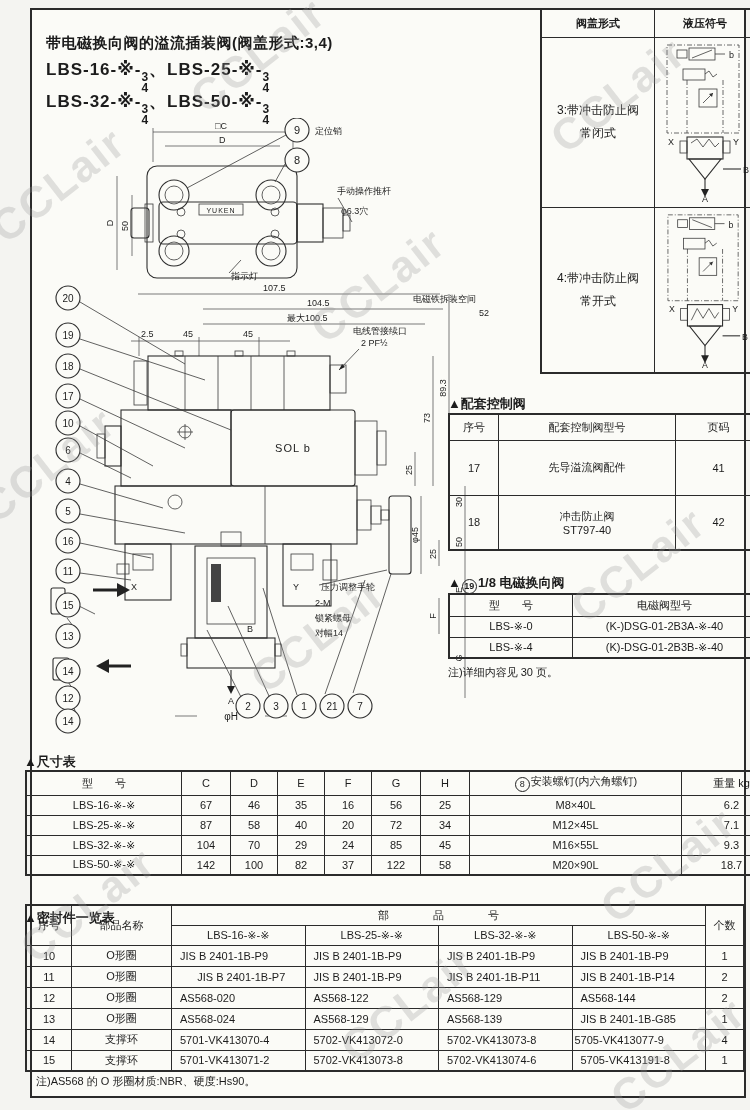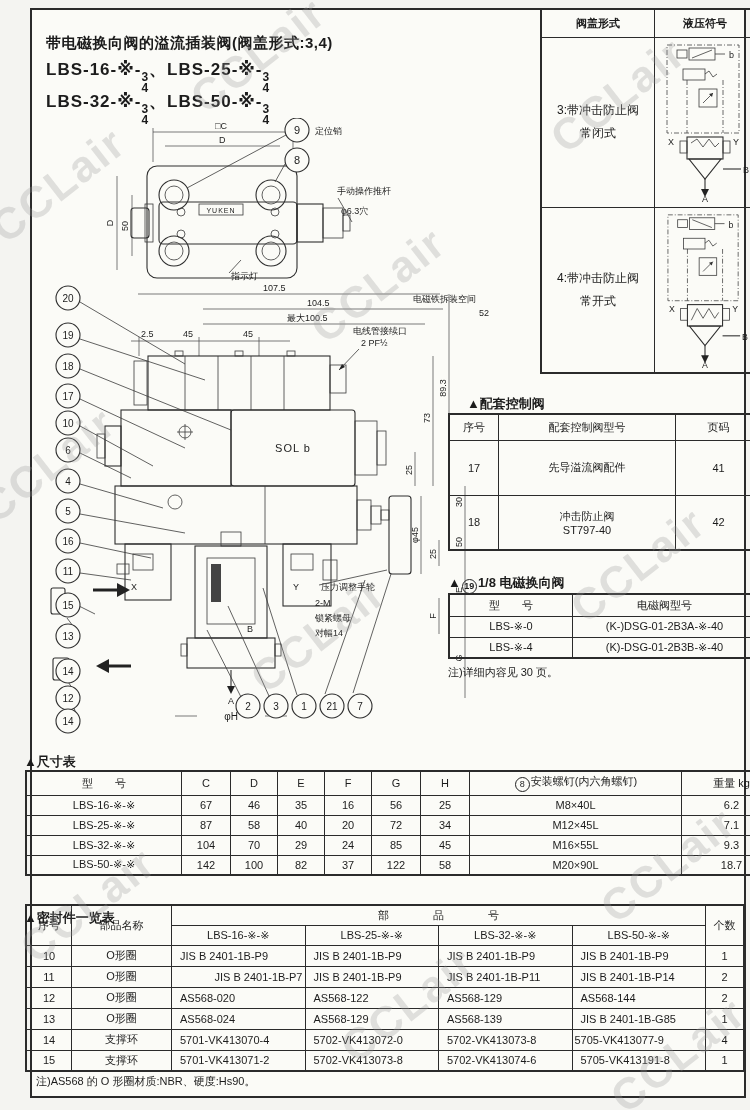--- a/index.html
+++ b/index.html
@@ -385,21 +385,21 @@
       <text class="t10" x="241" y="592" text-anchor="middle">3</text>
     <circle class="callout" cx="269" cy="588" r="12"></circle>
       <text class="t10" x="269" y="592" text-anchor="middle">1</text>
     <circle class="callout" cx="297" cy="588" r="12"></circle>
       <text class="t10" x="297" y="592" text-anchor="middle">21</text>
     <circle class="callout" cx="325" cy="588" r="12"></circle>
       <text class="t10" x="325" y="592" text-anchor="middle">7</text>
   </g>
 </svg>
 
-<div class="sec-h" style="left:448px;top:395px;margin-left:19px;">▲配套控制阀</div>
+<div class="sec-h" style="left:448px;top:395px;">▲配套控制阀</div>
 <table style="left:448px;top:413px;width:297px;">
   <tbody>
       <tr style="height:26px;font-weight:bold;">
     <th style="width:44px;">序号</th>
     <th style="width:172px;">配套控制阀型号</th>
     <th style="width:81px;">页码</th>
   </tr>
   <tr style="height:55px;">
     <td>17</td>
     <td><span>先导溢流阀配件</span></td>
@@ -515,21 +515,21 @@
         <td>O形圈</td>
         <td style="text-align:left;padding-left:8px;">JIS B 2401-1B-P9</td>
         <td style="text-align:left;padding-left:8px;">JIS B 2401-1B-P9</td>
         <td style="text-align:left;padding-left:8px;">JIS B 2401-1B-P9</td>
         <td style="text-align:left;padding-left:8px;">JIS B 2401-1B-P9</td>
         <td>1</td>
       </tr>
   <tr style="height:21px;">
         <td>11</td>
         <td>O形圈</td>
-        <td style="text-align:right;padding-left:8px;">JIS B 2401-1B-P7</td>
+        <td style="text-align:center;padding-left:8px;">JIS B 2401-1B-P7</td>
         <td style="text-align:left;padding-left:8px;">JIS B 2401-1B-P9</td>
         <td style="text-align:left;padding-left:8px;">JIS B 2401-1B-P11</td>
         <td style="text-align:left;padding-left:8px;">JIS B 2401-1B-P14</td>
         <td>2</td>
       </tr>
   <tr style="height:21px;">
         <td>12</td>
         <td>O形圈</td>
         <td style="text-align:left;padding-left:8px;">AS568-020</td>
         <td style="text-align:left;padding-left:8px;">AS568-122</td>

